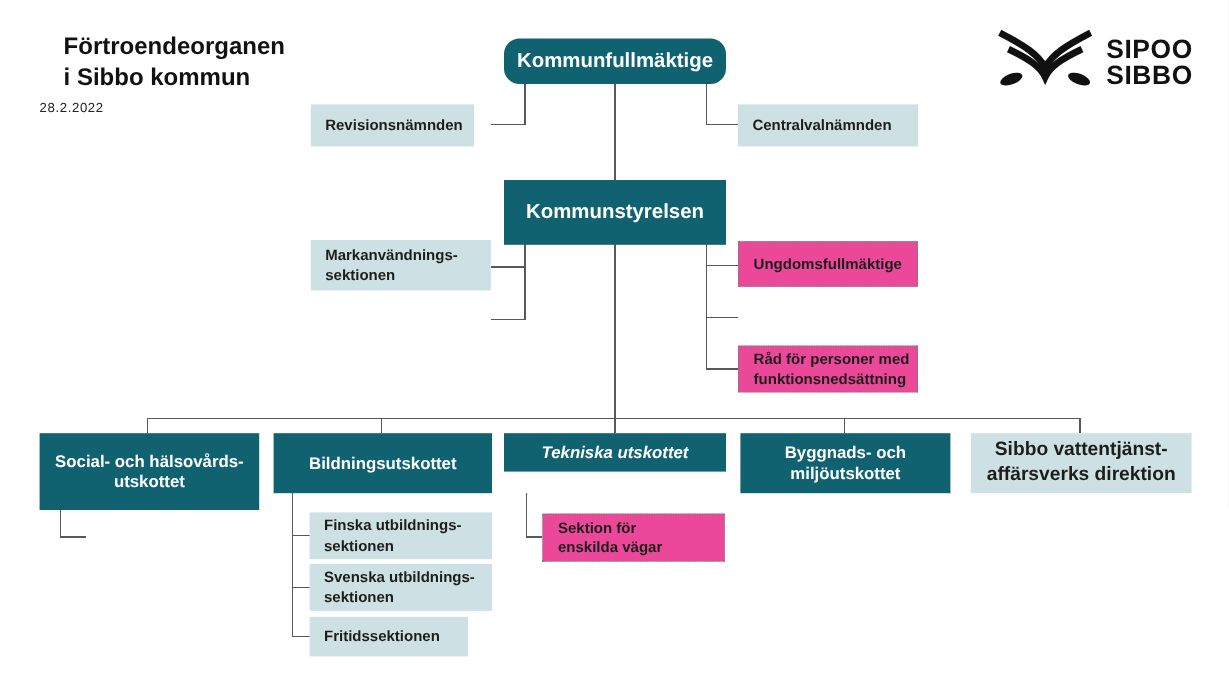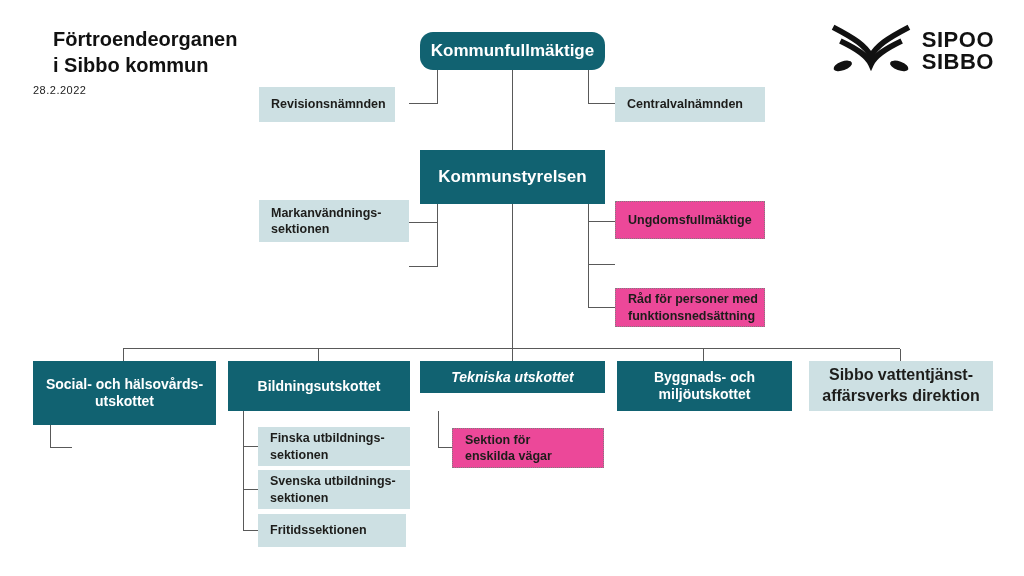--- a/index.html
+++ b/index.html
@@ -124,17 +124,17 @@
   <div class="node box-dark mid" style="left:420px;top:361px;width:185px;height:32px;font-style:italic;">Tekniska utskottet</div>
   <div class="node box-dark mid" style="left:617px;top:361px;width:175px;height:50px;">Byggnads- och
 miljöutskottet</div>
   <div class="node box-light centered" style="left:809px;top:361px;width:184px;height:50px;font-weight:700;">Sibbo vattentjänst-
 affärsverks direktion</div>
 
   <div class="node box-light" style="left:258px;top:427px;width:152px;height:39px;">Finska utbildnings-
 sektionen</div>
   <div class="node box-light" style="left:258px;top:470px;width:152px;height:39px;">Svenska utbildnings-
 sektionen</div>
-  <div class="node box-light" style="left:258px;top:514px;width:148px;height:33px;">Fritidssektionen</div>
+  <div class="node box-light" style="left:258px;top:514px;width:132px;height:33px;">Fritidssektionen</div>
   <div class="node box-dotted" style="left:452px;top:428px;width:152px;height:40px;">Sektion för
 enskilda vägar</div>
 
 </div>
 
 </body></html>

